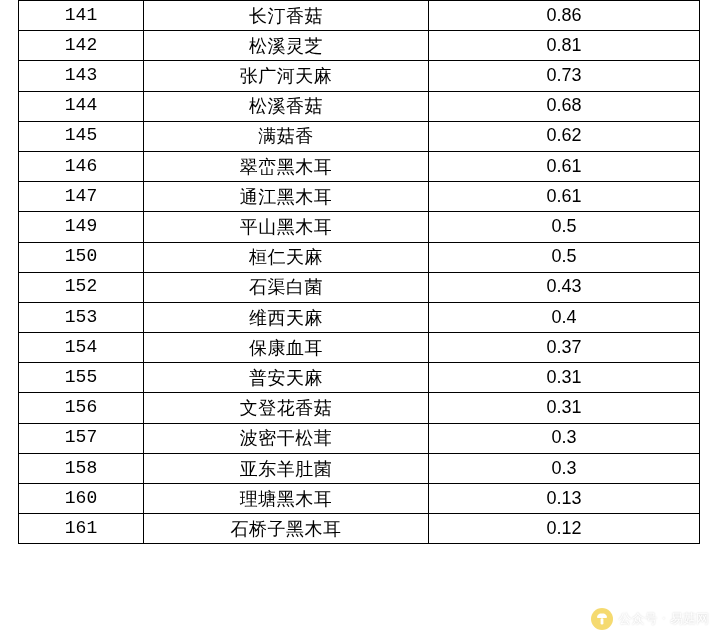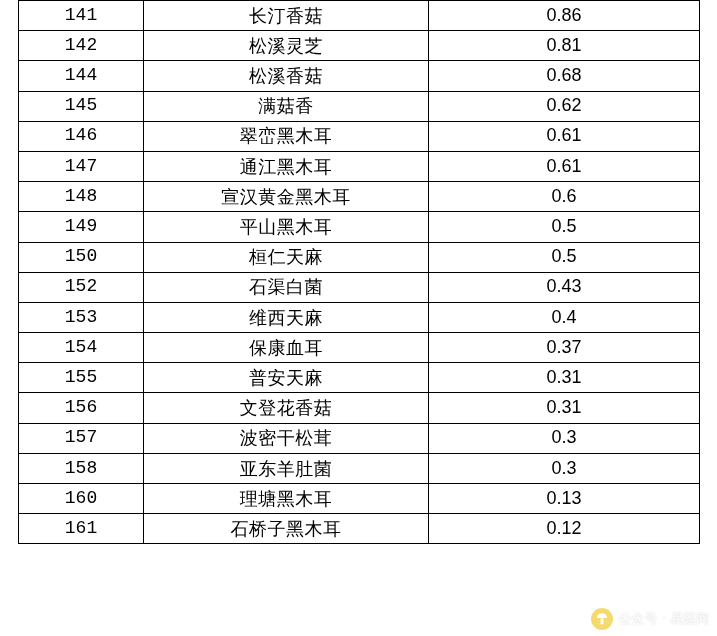--- a/index.html
+++ b/index.html
@@ -99,43 +99,43 @@
           <td class="cell-rank">141</td>
           <td class="cell-name">长汀香菇</td>
           <td class="cell-value">0.86</td>
         </tr>
         <tr>
           <td class="cell-rank">142</td>
           <td class="cell-name">松溪灵芝</td>
           <td class="cell-value">0.81</td>
         </tr>
         <tr>
+          <td class="cell-rank">143</td>
+          <td class="cell-name">张广河天麻</td>
+          <td class="cell-value">0.73</td>
+        </tr>
+        <tr>
           <td class="cell-rank">144</td>
           <td class="cell-name">松溪香菇</td>
           <td class="cell-value">0.68</td>
         </tr>
         <tr>
           <td class="cell-rank">145</td>
           <td class="cell-name">满菇香</td>
           <td class="cell-value">0.62</td>
         </tr>
         <tr>
           <td class="cell-rank">146</td>
           <td class="cell-name">翠峦黑木耳</td>
           <td class="cell-value">0.61</td>
         </tr>
         <tr>
           <td class="cell-rank">147</td>
           <td class="cell-name">通江黑木耳</td>
           <td class="cell-value">0.61</td>
-        </tr>
-        <tr>
-          <td class="cell-rank">148</td>
-          <td class="cell-name">宣汉黄金黑木耳</td>
-          <td class="cell-value">0.6</td>
         </tr>
         <tr>
           <td class="cell-rank">149</td>
           <td class="cell-name">平山黑木耳</td>
           <td class="cell-value">0.5</td>
         </tr>
         <tr>
           <td class="cell-rank">150</td>
           <td class="cell-name">桓仁天麻</td>
           <td class="cell-value">0.5</td>

